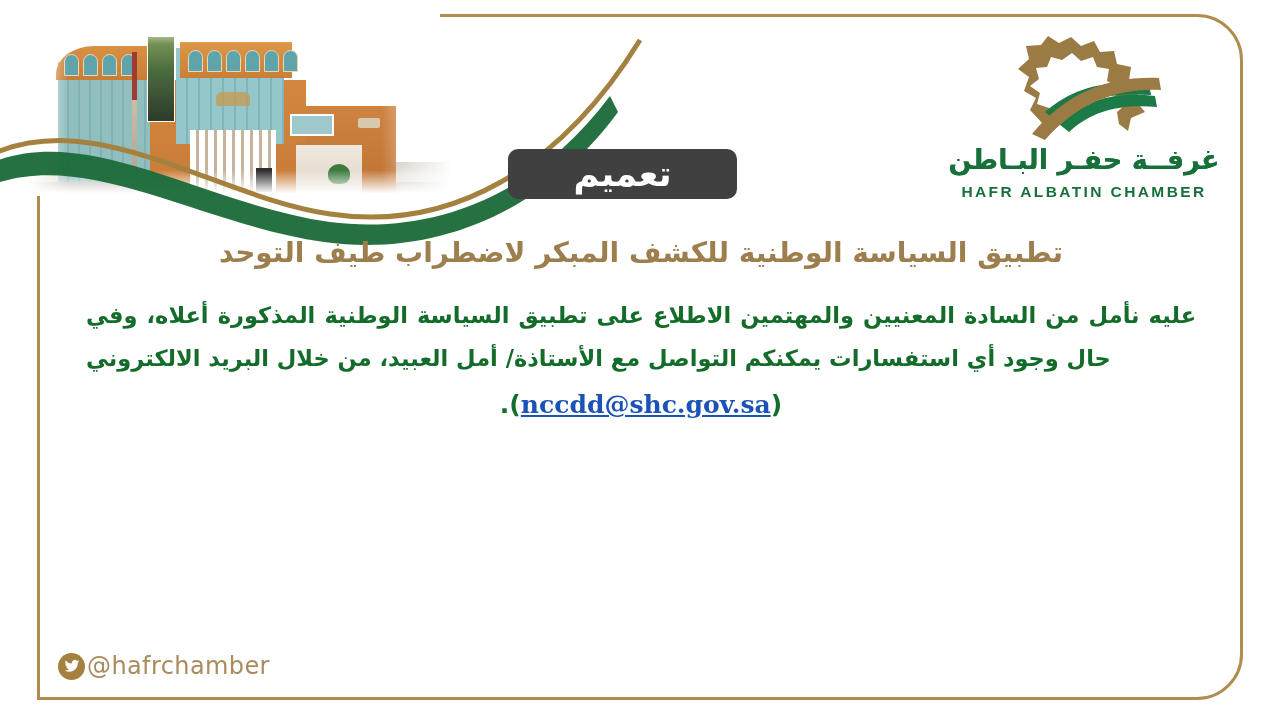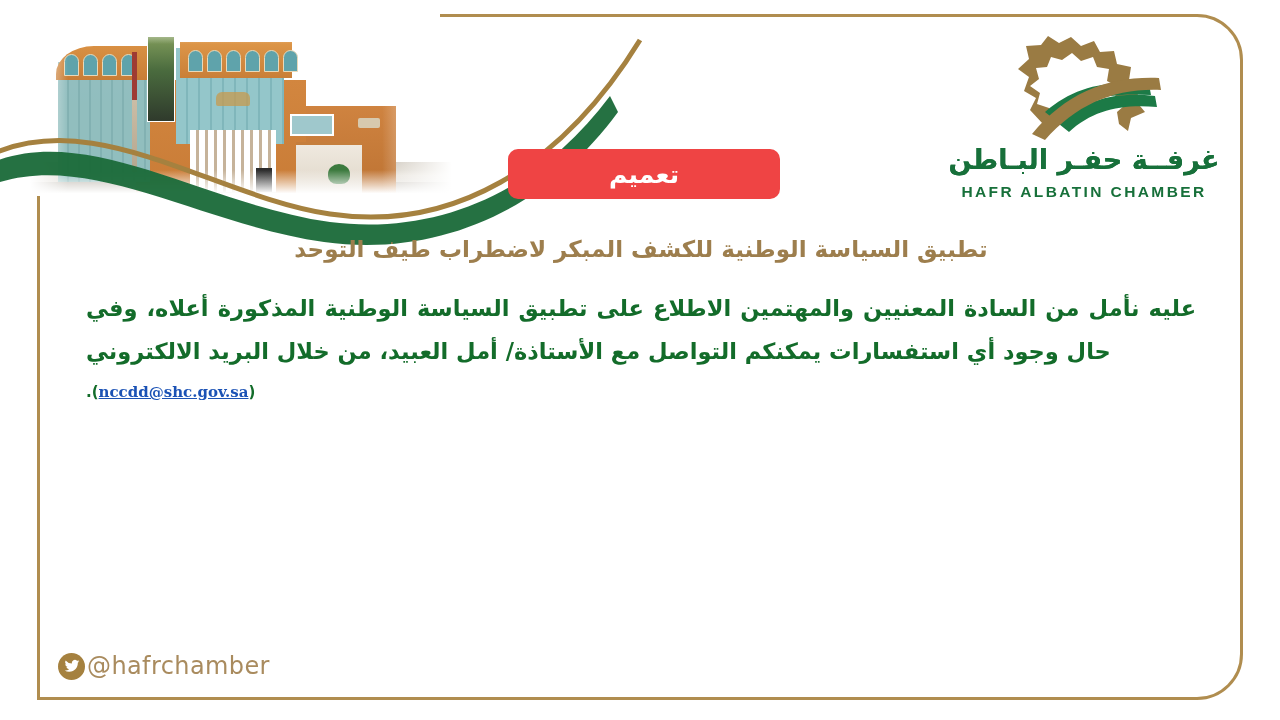--- a/index.html
+++ b/index.html
@@ -172,26 +172,26 @@
     background:linear-gradient(180deg,#ffffff 8%,rgba(255,255,255,0));
   }
 
   
   .waves { position:absolute; left:0; top:0; width:700px; height:260px; }
 
   
   .badge {
     position:absolute;
     left:508px; top:149px;
-    width:272px; height:50px;
-    background:#ef4444;
+    width:229px; height:50px;
+    background:#404040;
     border-radius:10px;
     display:flex; align-items:center; justify-content:center;
     color:#ffffff;
-    font-size:25px;
+    font-size:35px;
     font-weight:700;
     letter-spacing:1px;
   }
 
   
   .logo {
     position:absolute;
     left:945px; top:36px;
     width:278px; height:168px;
     text-align:center;
@@ -209,21 +209,21 @@
   }
 
   
   .doc {
     position:absolute;
     left:86px; top:232px;
     width:1110px;
   }
   .doc-title {
     color:#9d7e4d;
-    font-size:23px;
+    font-size:28px;
     font-weight:700;
     text-align:center;
     line-height:1.5;
     margin:0 0 14px 0;
   }
   .para {
     color:#136c2a;
     font-size:22.5px;
     font-weight:700;
     line-height:1.92;
@@ -236,23 +236,23 @@
   .mail {
     color:#1b52b5;
     text-decoration:underline;
     direction:ltr;
     unicode-bidi:embed;
     font-family:"DejaVu Serif","Liberation Serif",serif;
     font-weight:700;
   }
   .mailrow {
     color:#136c2a;
-    font-size:15px;
-    font-weight:700;
-    text-align:left;
+    font-size:25px;
+    font-weight:700;
+    text-align:center;
     margin-top:10px;
   }
 
   
   .social {
     position:absolute;
     left:58px; bottom:40px;
     display:flex; align-items:center; gap:2px;
     direction:ltr;
   }

